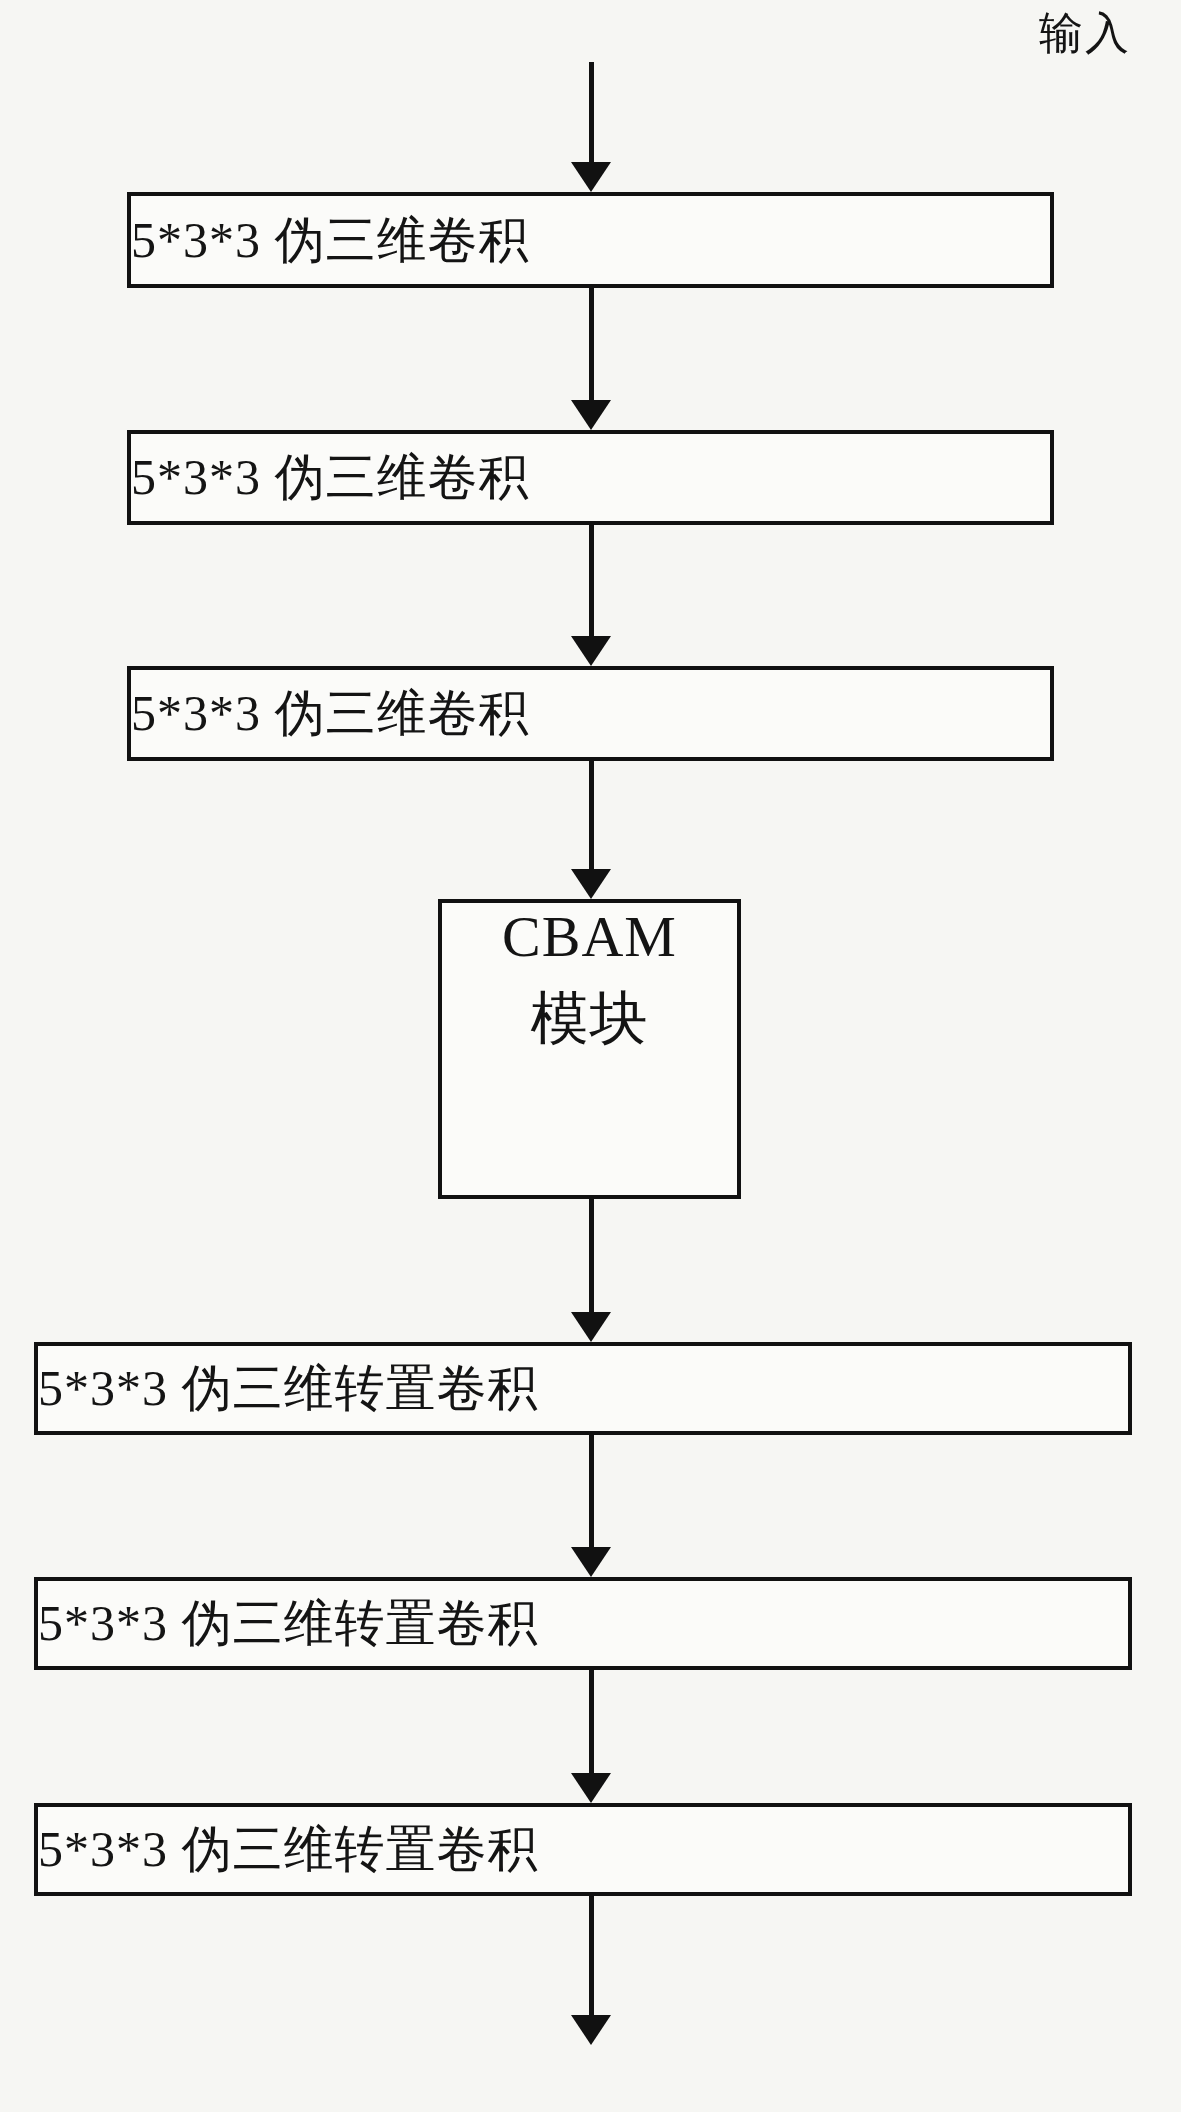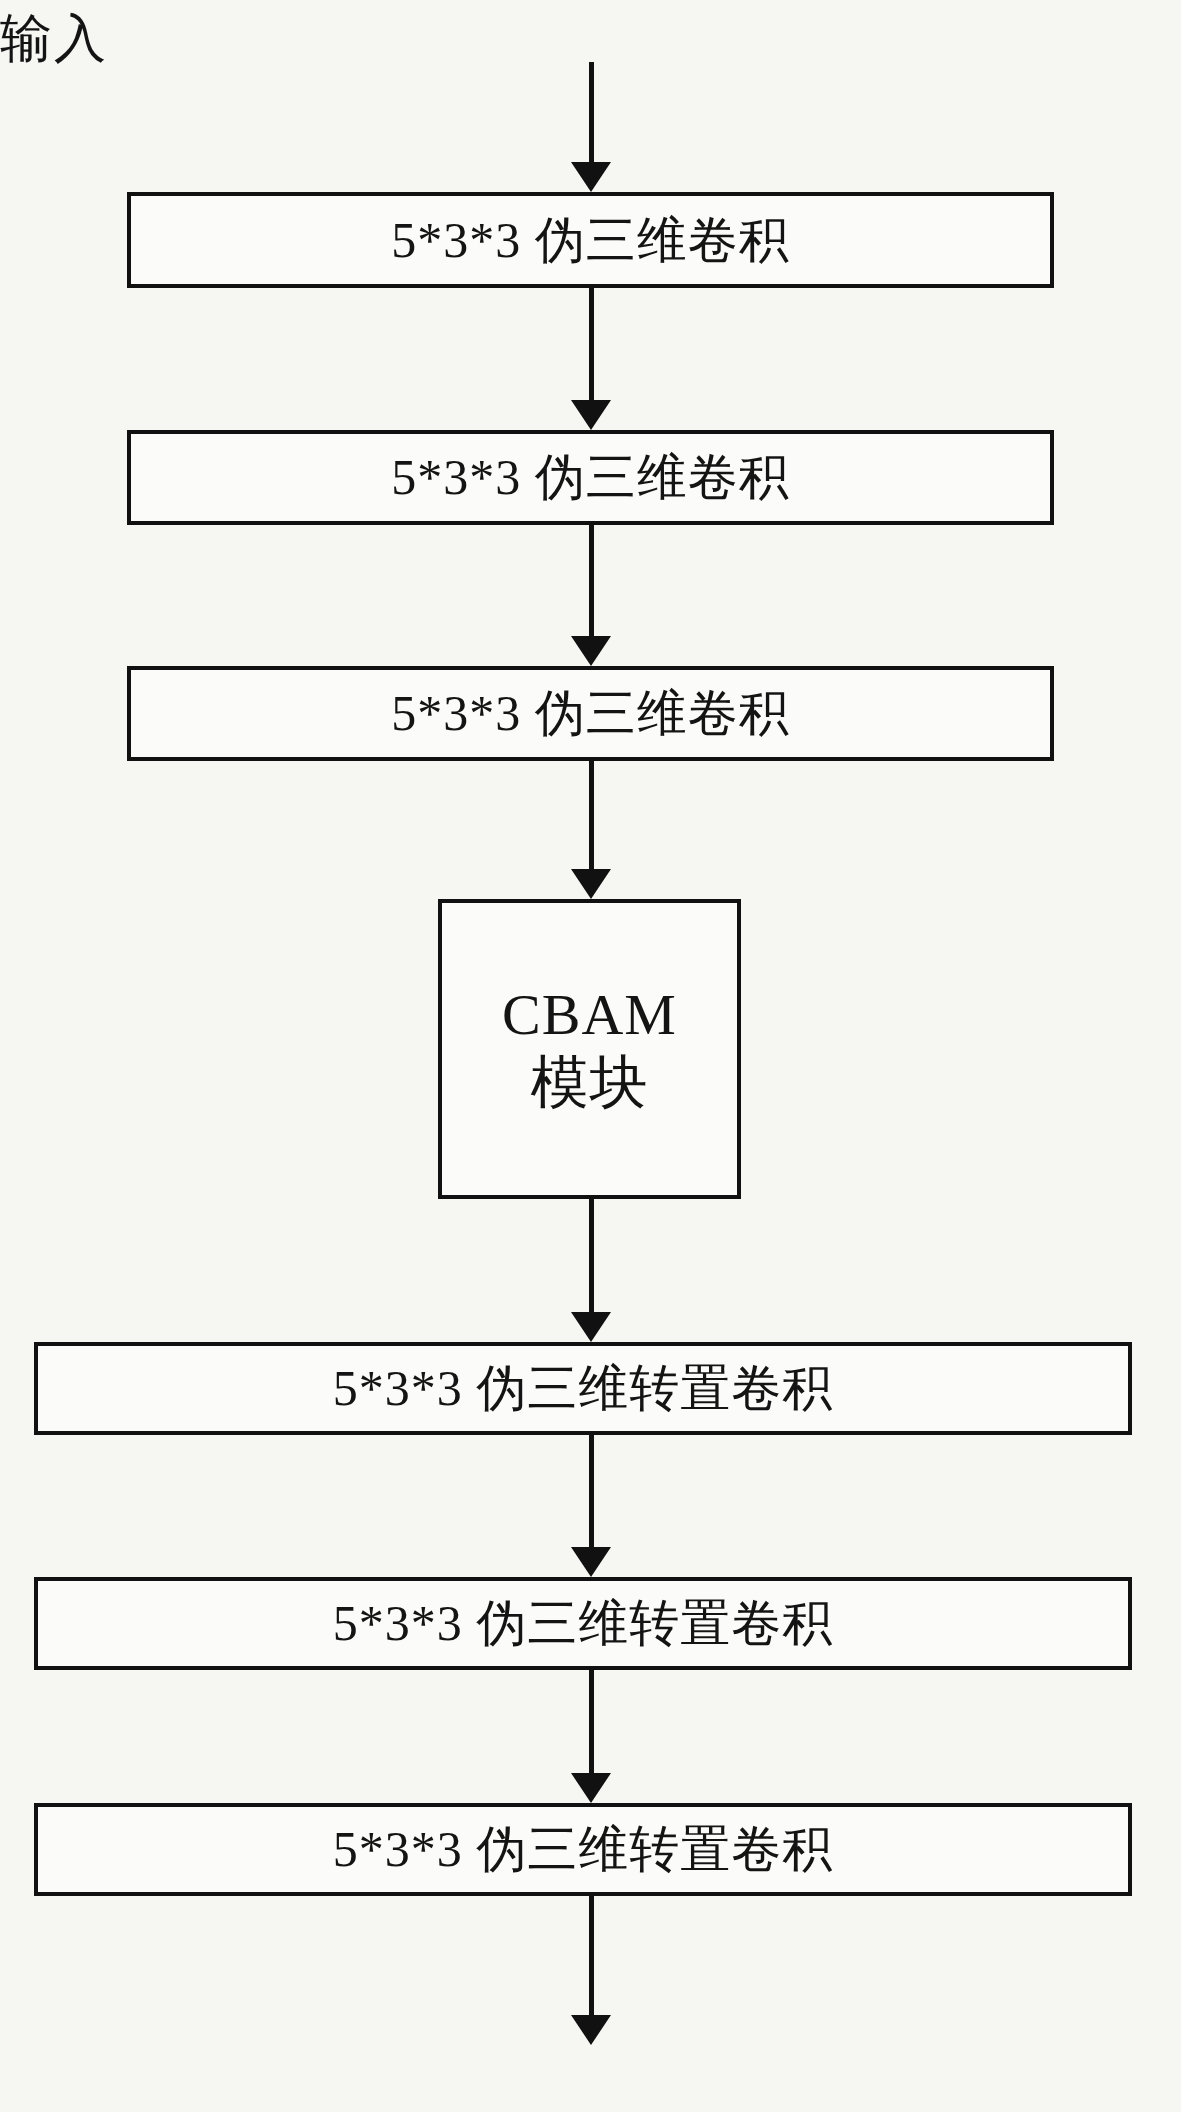--- a/index.html
+++ b/index.html
@@ -15,46 +15,46 @@
     height:2112px;
     background:var(--bg);
     font-family:"Liberation Serif","DejaVu Serif",serif;
     color:var(--text);
     overflow:hidden;
   }
   .endpoint-label{
     position:absolute;
     left:0;
     width:1131px;
-    text-align:left;
-    font-size:52px;
+    text-align:right;
+    font-size:44px;
     line-height:1.1;
     letter-spacing:2px;
     color:var(--text);
   }
   .flow-box{
     position:absolute;
     box-sizing:border-box;
     border:4px solid var(--line);
     background:var(--box-fill);
     display:flex;
     align-items:center;
-    justify-content:center;
     text-align:center;
     font-size:50px;
     letter-spacing:1px;
     color:var(--text);
   }
   .flow-box.narrow{left:127px;width:927px;height:96px;}
   .flow-box.wide{left:34px;width:1098px;height:93px;}
   .flow-box.square{
     left:438px;width:303px;height:300px;
     font-size:58px;
     line-height:68px;
     flex-direction:column;
+    gap:14px;
   }
   .arrow{
     position:absolute;
     left:571px;          
     width:40px;
     display:flex;
     flex-direction:column;
     align-items:center;
   }
   .arrow .shaft{

